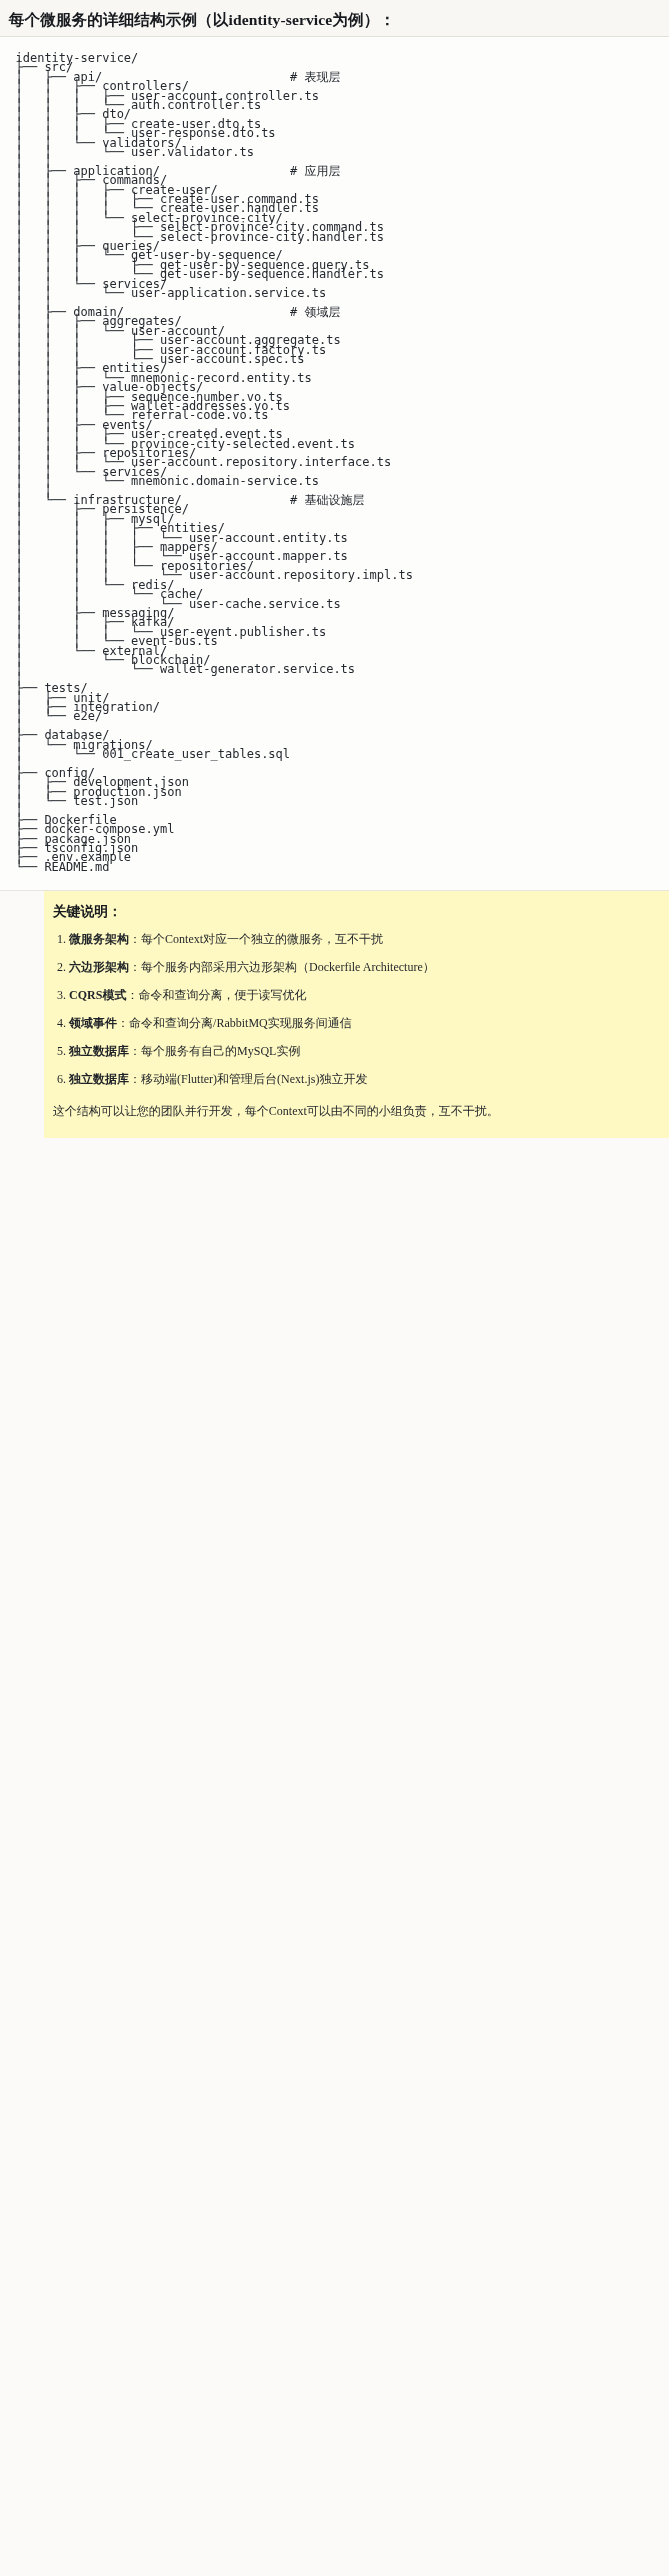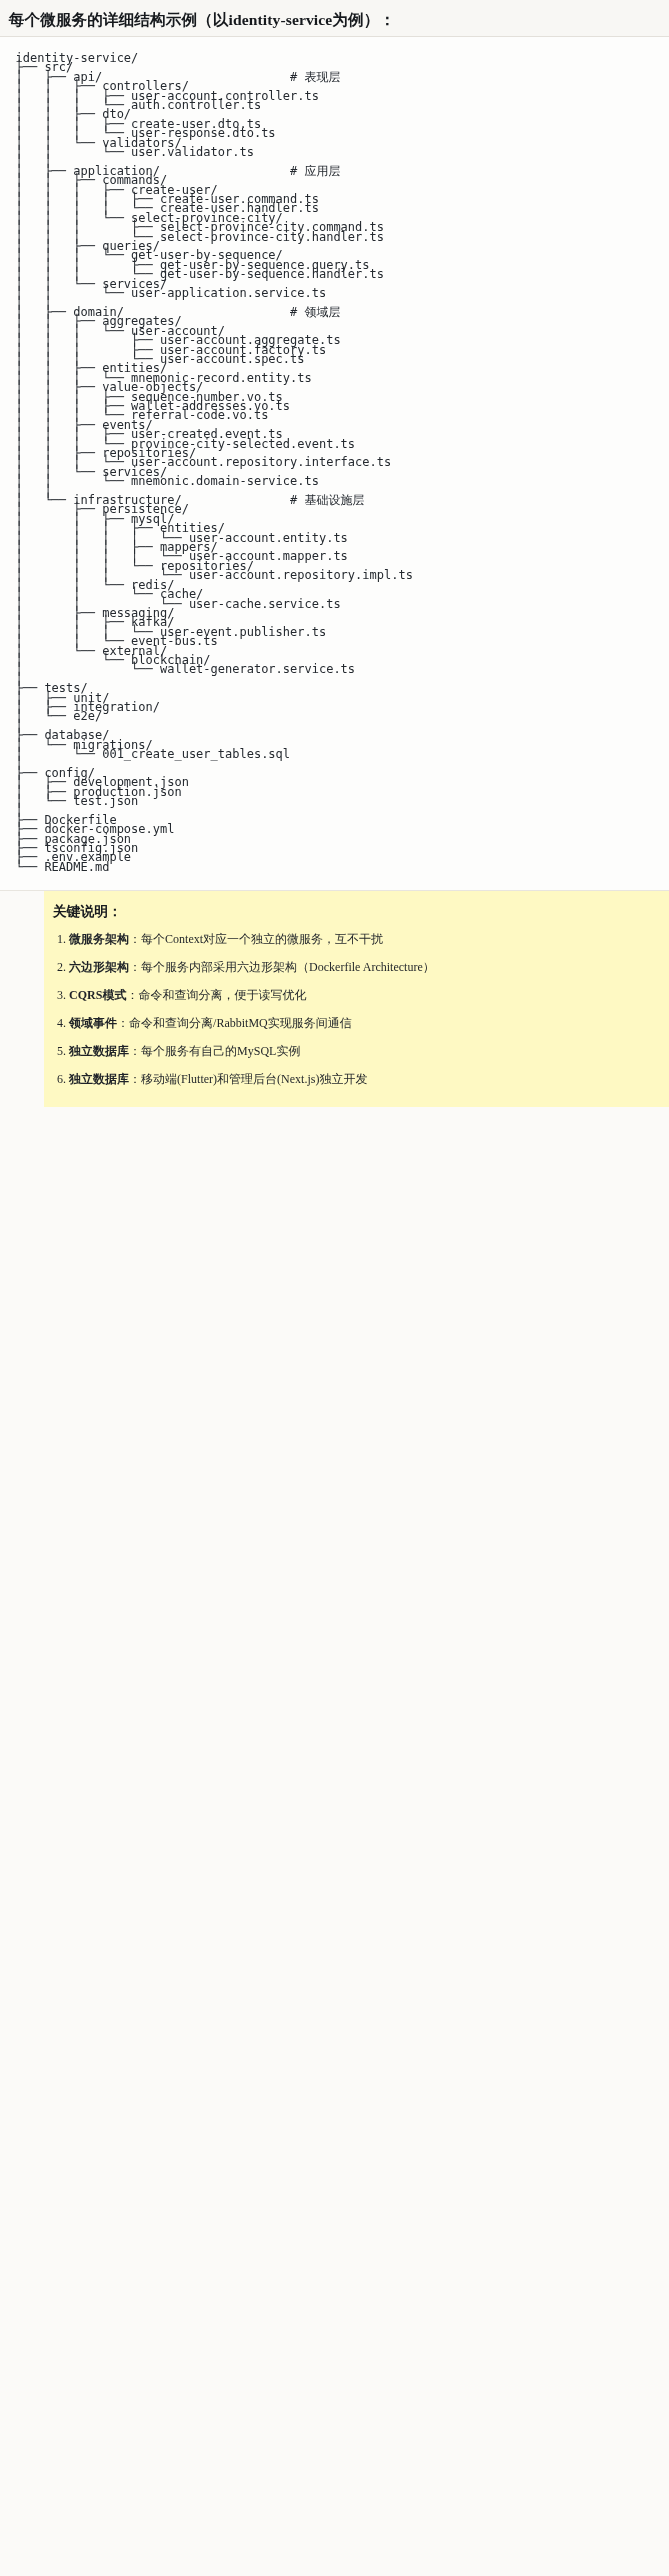--- a/index.html
+++ b/index.html
@@ -205,17 +205,18 @@
       <li>
         <span class="note-term">领域事件</span><span class="note-body">：命令和查询分离/RabbitMQ实现服务间通信</span>
       </li>
       <li>
         <span class="note-term">独立数据库</span><span class="note-body">：每个服务有自己的MySQL实例</span>
       </li>
       <li>
         <span class="note-term">独立数据库</span><span class="note-body">：移动端(Flutter)和管理后台(Next.js)独立开发</span>
       </li>
     </ol>
+    <p class="closing-para">这个结构可以让您的团队并行开发，每个Context可以由不同的小组负责，互不干扰。</p>
     <div class="bottom-pad"></div>
   </div>
 
 </div>
 
 
 </body></html>

